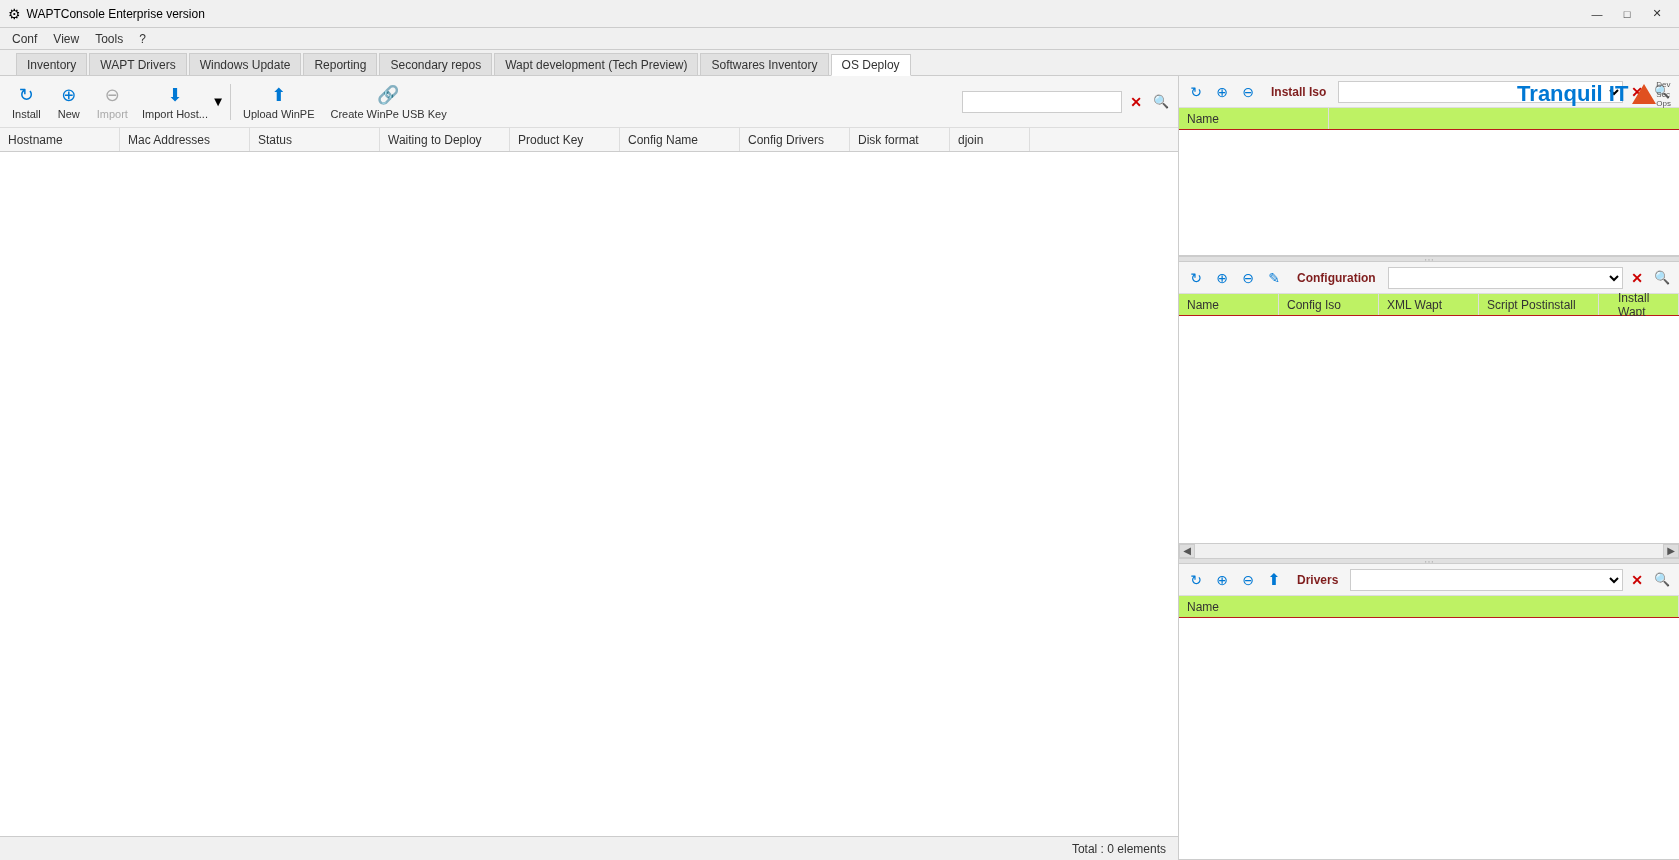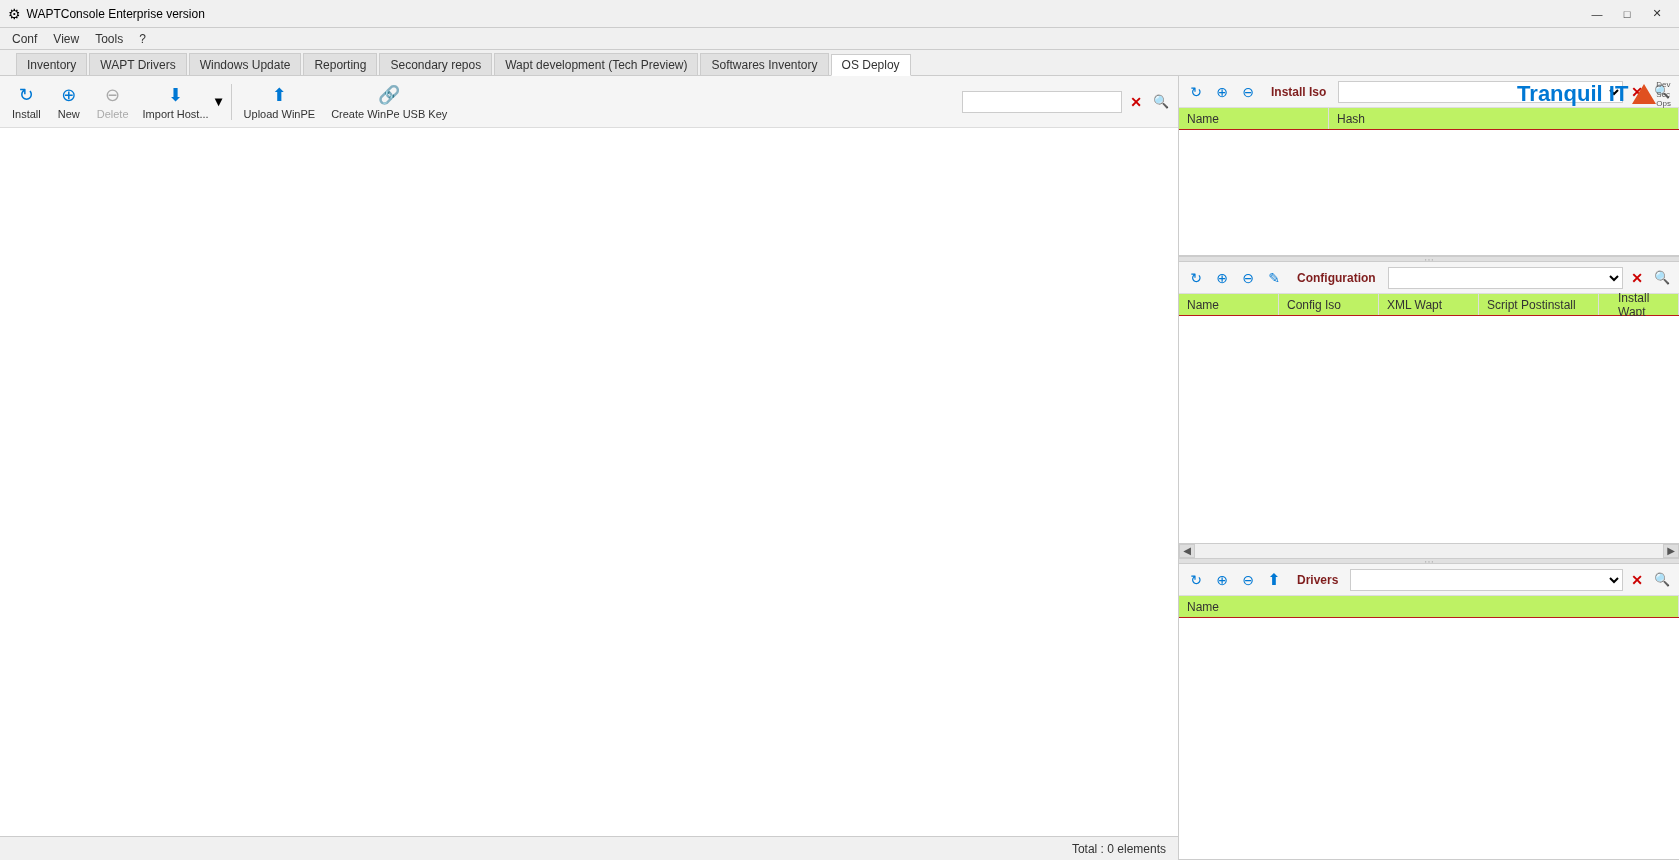--- a/index.html
+++ b/index.html
@@ -390,21 +390,21 @@
         <span>Install</span>
       </button>
 
       <button class="toolbar-btn">
         <span class="icon">⊕</span>
         <span>New</span>
       </button>
 
       <button class="toolbar-btn disabled">
         <span class="icon" style="color:#aaa;">⊖</span>
-        <span>Delete</span>
+        <span>Import</span>
       </button>
 
       <div class="toolbar-btn-group">
         <button class="toolbar-btn-split">
           <span class="icon">⬇</span>
           <span>Import Host...</span>
         </button>
         <button class="toolbar-dropdown-arrow">
           <span>▼</span>
         </button>
@@ -422,20 +422,31 @@
         <span>Create WinPe USB Key</span>
       </button>
 
       <div class="search-bar" style="margin-left:auto;">
         <input class="search-input" type="text" placeholder="" style="">
         <button class="search-clear-btn">✕</button>
         <button class="search-btn">🔍</button>
       </div>
     </div>
 
+    <div class="col-headers">
+      <div class="col-header" style="width:120px;">Hostname</div>
+      <div class="col-header" style="width:130px;">Mac Addresses</div>
+      <div class="col-header" style="width:130px;">Status</div>
+      <div class="col-header" style="width:130px;">Waiting to Deploy</div>
+      <div class="col-header" style="width:110px;">Product Key</div>
+      <div class="col-header" style="width:120px;">Config Name</div>
+      <div class="col-header" style="width:110px;">Config Drivers</div>
+      <div class="col-header" style="width:100px;">Disk format</div>
+      <div class="col-header" style="width:80px;">djoin</div>
+    </div>
 
     <div class="data-area"></div>
 
     <div class="status-bar">
       <span>Total : 0 elements</span>
     </div>
   </div>
 
   <div class="right-panel-wrapper">
 
@@ -454,21 +465,20 @@
         <button class="right-toolbar-btn">↻</button>
         <button class="right-toolbar-btn">⊕</button>
         <button class="right-toolbar-btn">⊖</button>
         <span class="right-toolbar-label">Install Iso</span>
         <select class="right-toolbar-select"></select>
         <button class="right-toolbar-clear">✕</button>
         <button class="right-toolbar-search">🔍</button>
       </div>
       <div class="right-col-headers">
         <div class="right-col-header" style="width:150px;">Name</div>
-        <div class="right-col-header" style="flex:1;">Hash</div>
       </div>
       <div class="right-data-area"></div>
     </div>
 
     <div class="section-resizer"></div>
 
     <div class="right-section config-section">
       <div class="right-toolbar">
         <button class="right-toolbar-btn">↻</button>
         <button class="right-toolbar-btn">⊕</button>

